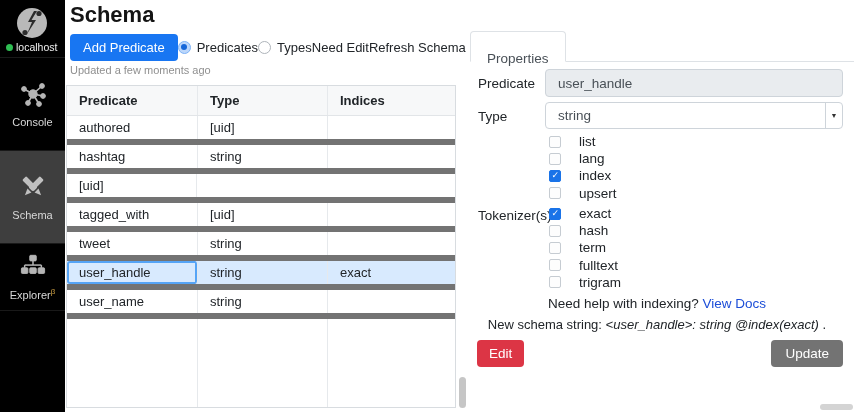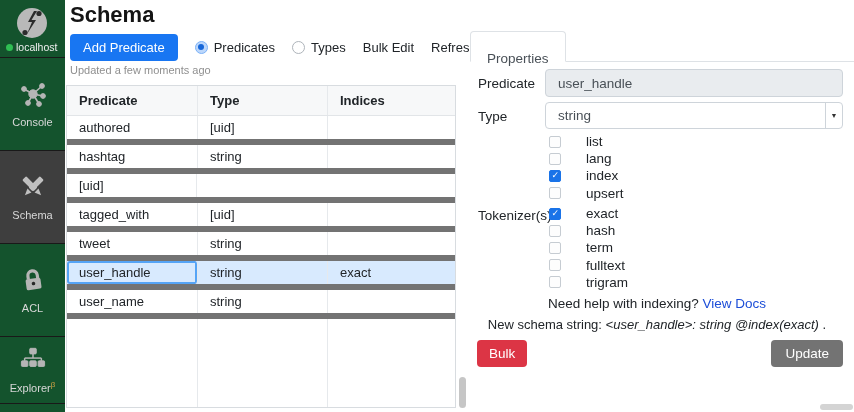--- a/index.html
+++ b/index.html
@@ -3,34 +3,34 @@
 <meta charset="utf-8">
 <style>
   * { box-sizing: border-box; }
   html,body { margin:0; padding:0; }
   body {
     width:854px; height:412px; position:relative; overflow:hidden;
     background:#fff; font-family:"Liberation Sans","DejaVu Sans",sans-serif;
     color:#212529; font-size:13px;
   }
   
-  .sidebar { position:absolute; left:0; top:0; width:65px; height:412px; background:#14532d; }
+  .sidebar { position:absolute; left:0; top:0; width:65px; height:412px; background:#000000; }
   .brand { height:57px; position:relative; }
   .brand .logo { position:absolute; left:14px; top:5px; }
   .conn { position:absolute; left:6px; bottom:4px; display:flex; align-items:center; gap:3px; }
   .conn .dot { width:7px; height:7px; border-radius:50%; background:#2fbe53; }
   .conn .conn-label { color:#f0f0f0; font-size:10.5px; white-space:nowrap; }
   .side-item { border-top:1px solid #191919; display:flex; flex-direction:column; align-items:center; justify-content:center; gap:5px; cursor:pointer; }
   .side-item.active { background:#3e3e3e; }
   .side-label { color:#d8d8d8; font-size:11px; }
   .side-label sup { color:#cfa143; font-size:8px; }
   .h93 { height:93px; } .h67 { height:67px; } .stub { height:9px; }
   
   .page-title { position:absolute; left:70px; top:2px; font-size:22px; font-weight:700; color:#141414; }
-  .controls { position:absolute; left:70px; top:33px; height:28px; display:flex; align-items:center; gap:17px; }
+  .controls { position:absolute; left:70px; top:33px; height:28px; display:flex; align-items:center; }
   .btn { border:none; border-radius:4px; font-size:13px; font-family:inherit; cursor:pointer; }
   .btn-primary { background:#1876f2; color:#fff; padding:6px 13px; }
   .radio { display:flex; align-items:center; gap:6px; cursor:pointer; }
   .radio-ctl { width:13px; height:13px; border-radius:50%; border:1px solid #aeb4ba; background:#fff; position:relative; }
   .radio-ctl.selected { background:#bcd7fb; border-color:#7cb2f7; }
   .radio-ctl.selected::after { content:""; position:absolute; left:2.5px; top:2.5px; width:6px; height:6px; border-radius:50%; background:#1667d9; }
   .textlink { color:#212529; cursor:pointer; }
   .updated { position:absolute; left:70px; top:64px; font-size:11px; color:#8f8f8f; }
   
   .table { position:absolute; left:66px; top:85px; width:390px; height:323px; border:1px solid #d8dce0; background:#fff; display:flex; flex-direction:column; }
@@ -49,21 +49,21 @@
   .tabbar { position:absolute; left:470px; right:0; top:32px; height:30px; border-bottom:1px solid #dee2e6; display:flex; align-items:flex-end; }
   .tab { font-size:13.5px; padding:12px 16px; height:31px; line-height:30px; cursor:pointer; }
   .tab.active { background:#fff; border:1px solid #dee2e6; border-bottom:1px solid #fff; border-radius:4px 4px 0 0; margin-bottom:-1px; color:#495057; }
   .tab.inactive { color:#1a73e8; font-weight:600; }
   .flabel { position:absolute; left:478px; font-size:13.5px; color:#212529; }
   .finput { position:absolute; left:545px; width:298px; border:1px solid #ced4da; border-radius:4px; font-size:13.5px; font-family:inherit; color:#495057; padding:0 12px; }
   .input-dis { top:69px; height:28px; background:#e9ecef; }
   .fselect { top:102px; height:27px; background:#fff; display:flex; align-items:center; cursor:pointer; position:absolute; }
   .caret-box { position:absolute; right:0; top:0; bottom:0; width:17px; border-left:1px solid #ced4da; display:flex; align-items:center; justify-content:center; font-size:7px; color:#333; }
   .cbgroup { position:absolute; left:549px; display:flex; flex-direction:column; }
-  .cbrow { display:flex; align-items:center; gap:25px; height:17.2px; font-size:13.5px; cursor:pointer; }
+  .cbrow { display:flex; align-items:center; gap:18px; height:17.2px; font-size:13.5px; cursor:pointer; }
   .cb { width:12px; height:12px; border:1px solid #c6ccd2; border-radius:2px; background:#fdfdfd; position:relative; flex:none; }
   .cb.checked { background:#1a73e8; border-color:#1a73e8; }
   .cb.checked::after { content:"✓"; position:absolute; left:1.5px; top:-0.5px; color:#fff; font-size:9px; }
   .help { position:absolute; left:470px; width:374px; top:296px; text-align:center; font-size:13.5px; }
   .help a { color:#1d4ed8; text-decoration:none; cursor:pointer; }
   .schemastr { position:absolute; left:466px; width:382px; top:317px; text-align:center; font-size:13px; color:#212529; }
   .schemastr .code { font-style:italic; }
   .btn-danger { position:absolute; left:477px; top:340px; background:#dc3545; color:#fff; padding:6px 12px; font-size:13.5px; }
   .btn-update { position:absolute; right:11px; top:340px; background:#737373; color:#fff; padding:6px 14px; font-size:13.5px; }
 </style>
@@ -116,32 +116,20 @@
           </g>
         <g transform="rotate(-45 14 14)">
             <rect x="11.2" y="1.5" width="5.6" height="16" rx="1.2"></rect>
             <path d="M11.2 19 L14 25.5 L16.8 19 Z"></path>
           </g>
       </svg>
     </span>
     <span class="side-label">Schema</span>
   </div>
 
-  <div class="side-item h93">
-    <span>
-      <svg width="28" height="28" viewBox="0 0 28 28">
-        <g transform="rotate(-8 14 14)">
-          <path d="M9.5 13 V9.5 a4.7 4.7 0 0 1 9.4 0 V13" fill="none" stroke="#b5b5b5" stroke-width="3.2"></path>
-          <rect x="6.5" y="12.5" width="15" height="11" rx="1.8" fill="#b5b5b5"></rect>
-          <circle cx="14" cy="17.5" r="1.8" fill="#272727"></circle>
-        </g>
-      </svg>
-    </span>
-    <span class="side-label">ACL</span>
-  </div>
 
   <div class="side-item h67">
     <span>
       <svg width="26" height="26" viewBox="0 0 28 28" fill="#b5b5b5" stroke="#b5b5b5">
         <rect x="10.5" y="2.5" width="7" height="6" rx="1"></rect>
         <line x1="14" y1="8.5" x2="14" y2="13" stroke-width="1.6"></line>
         <line x1="5" y1="13" x2="23" y2="13" stroke-width="1.6"></line>
         <line x1="5" y1="13" x2="5" y2="16" stroke-width="1.6"></line>
         <line x1="23" y1="13" x2="23" y2="16" stroke-width="1.6"></line>
         <rect x="1.5" y="16" width="7" height="6" rx="1"></rect>
@@ -160,21 +148,21 @@
 <div class="controls">
   <button class="btn btn-primary">Add Predicate</button>
   <div class="radio">
     <span class="radio-ctl selected"></span>
     <span>Predicates</span>
   </div>
   <div class="radio">
     <span class="radio-ctl"></span>
     <span>Types</span>
   </div>
-  <span class="textlink">Bulk Edit</span>
+  <span class="textlink">Need Edit</span>
   <span class="textlink">Refresh Schema</span>
 </div>
 
 <div class="updated">Updated a few moments ago</div>
 
 <div class="table">
   <div class="trow thead">
     <div class="tc c1">Predicate</div>
     <div class="tc c2">Type</div>
     <div class="tc c3">Indices</div>
@@ -280,14 +268,14 @@
 </div>
 
 <div class="help">
   <span>Need help with indexing? </span><a>View Docs</a>
 </div>
 
 <div class="schemastr">
   <span>New schema string: </span><span class="code">&lt;user_handle&gt;: string @index(exact)</span><span> .</span>
 </div>
 
-<button class="btn btn-danger">Bulk</button>
+<button class="btn btn-danger">Edit</button>
 <button class="btn btn-update">Update</button>
 
 </body></html>

